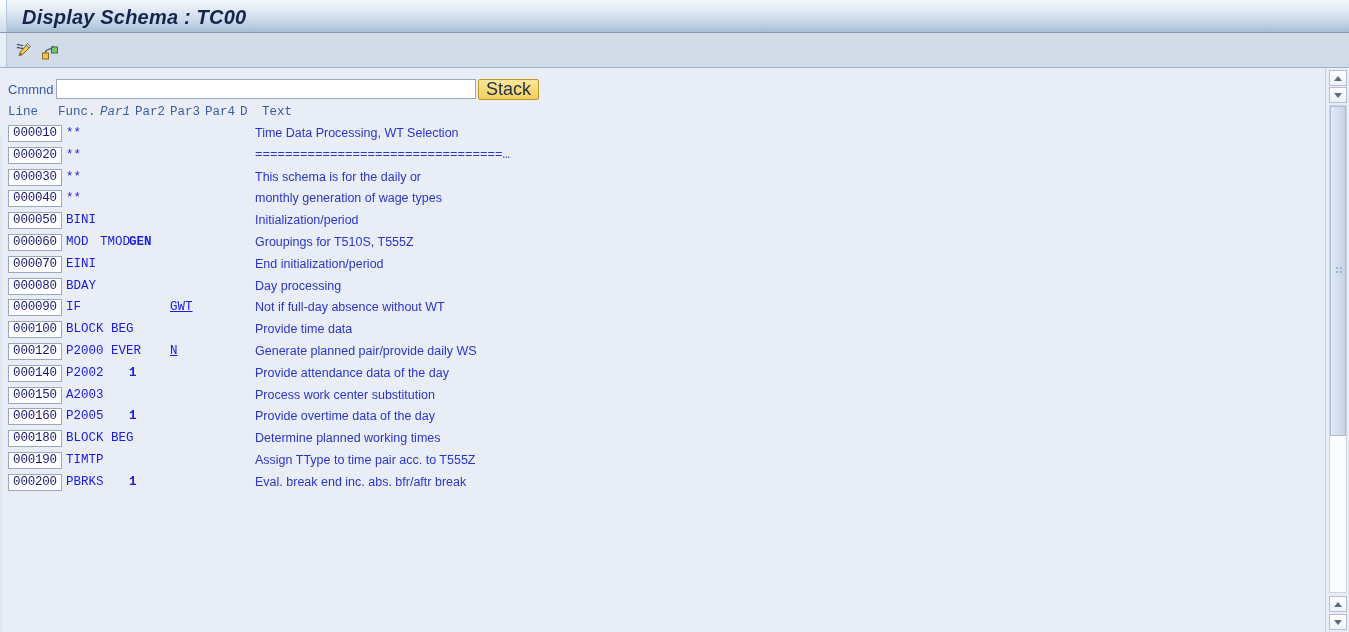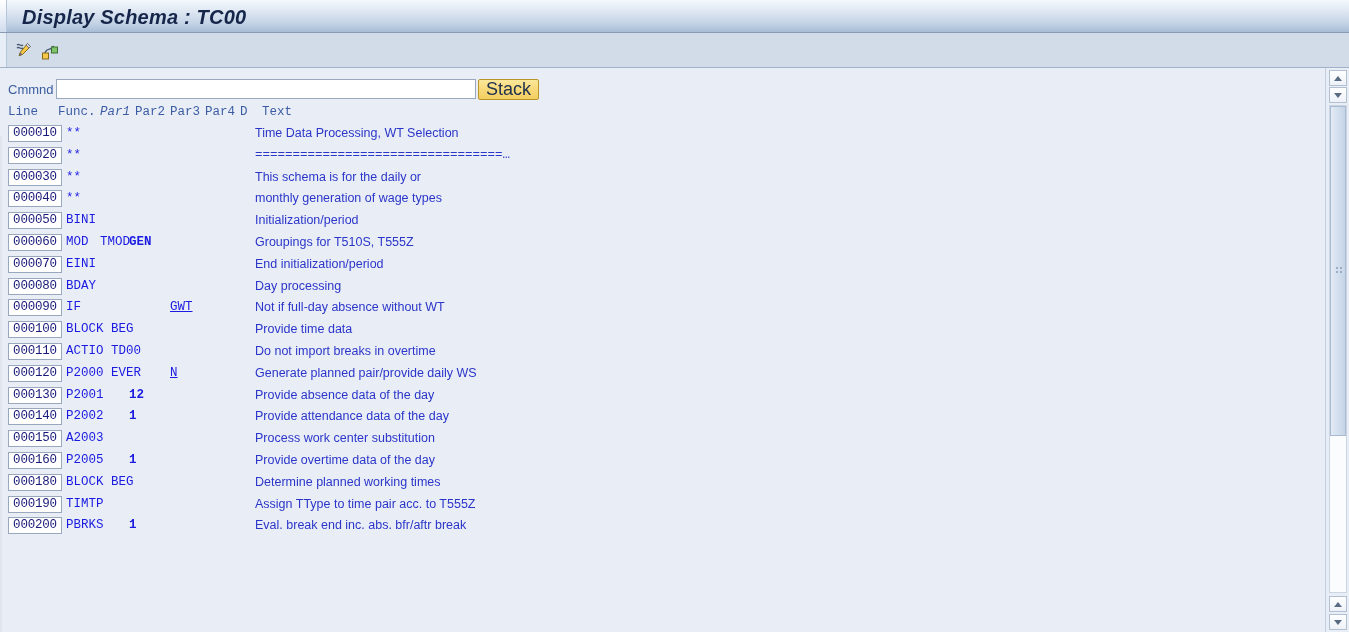--- a/index.html
+++ b/index.html
@@ -381,35 +381,24 @@
           <div class="cell c-func">IF</div>
           <div class="cell c-p3">GWT</div>
           <div class="cell c-text">Not if full-day absence without WT</div>
         </div>
         <div class="row">
           <div class="line-no">000100</div>
           <div class="cell c-func">BLOCK BEG</div>
           <div class="cell c-text">Provide time data</div>
         </div>
         <div class="row">
-          <div class="line-no">000110</div>
-          <div class="cell c-func">ACTIO TD00</div>
-          <div class="cell c-text">Do not import breaks in overtime</div>
-        </div>
-        <div class="row">
           <div class="line-no">000120</div>
           <div class="cell c-func">P2000 EVER</div>
           <div class="cell c-p3">N</div>
           <div class="cell c-text">Generate planned pair/provide daily WS</div>
-        </div>
-        <div class="row">
-          <div class="line-no">000130</div>
-          <div class="cell c-func">P2001</div>
-          <div class="cell c-p2">12</div>
-          <div class="cell c-text">Provide absence data of the day</div>
         </div>
         <div class="row">
           <div class="line-no">000140</div>
           <div class="cell c-func">P2002</div>
           <div class="cell c-p2">1</div>
           <div class="cell c-text">Provide attendance data of the day</div>
         </div>
         <div class="row">
           <div class="line-no">000150</div>
           <div class="cell c-func">A2003</div>

